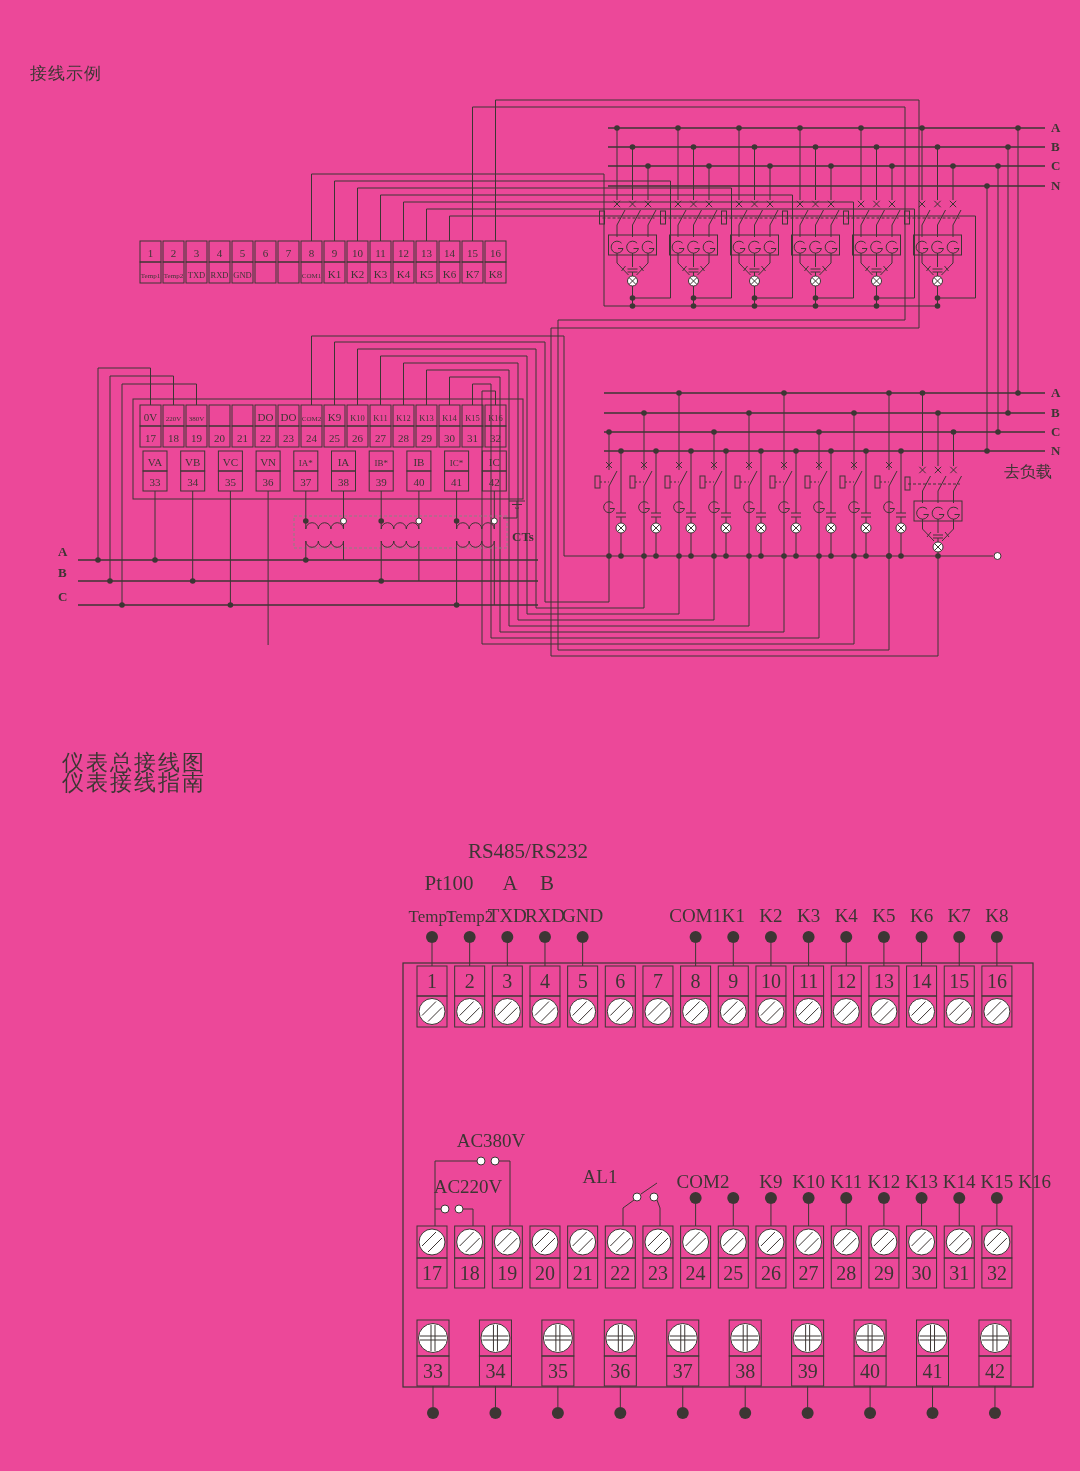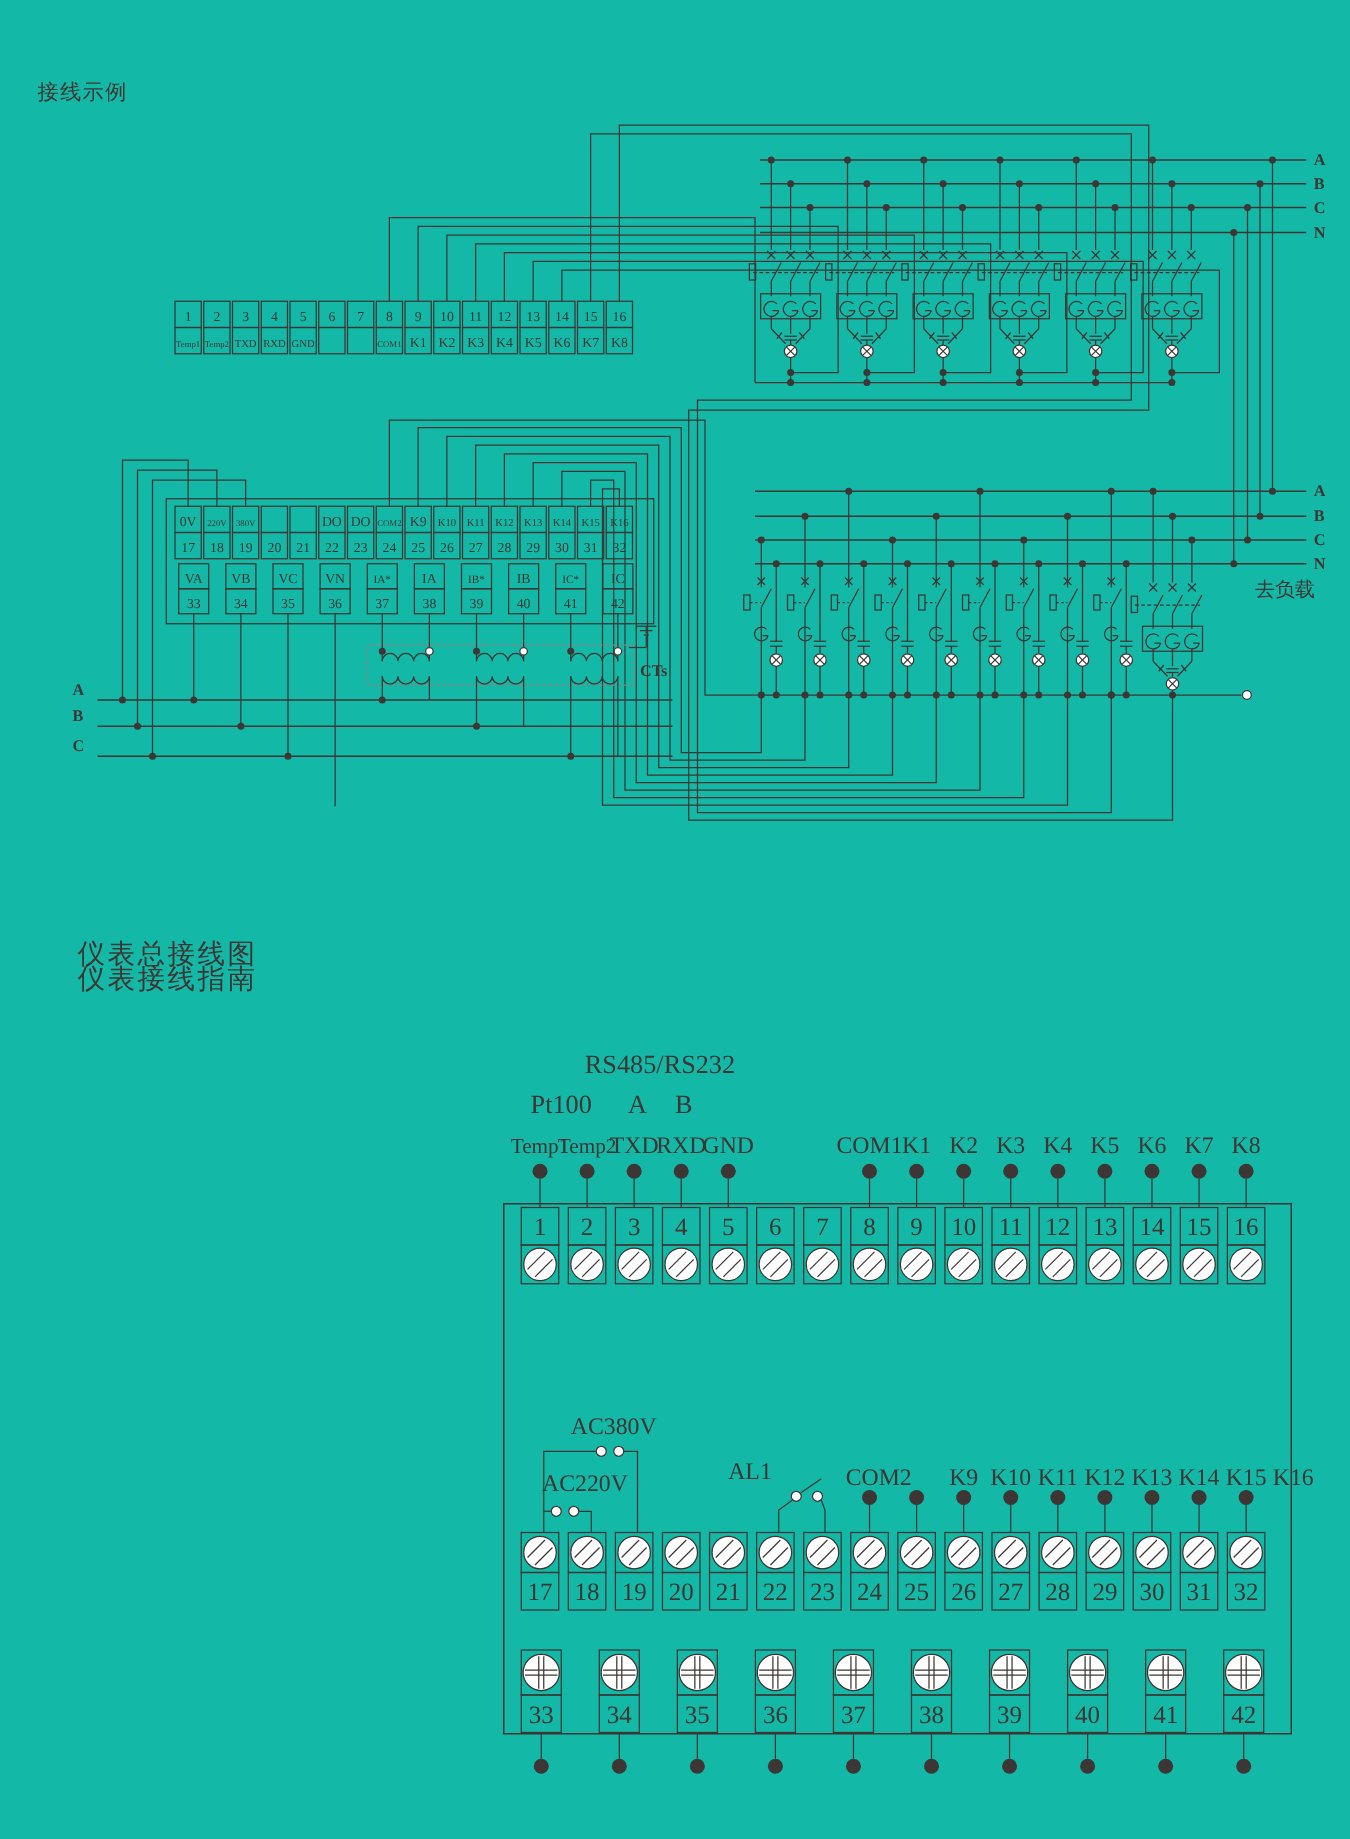--- a/index.html
+++ b/index.html
@@ -1,16 +1,16 @@
 <!DOCTYPE html>
 <html><head>
 <meta charset="utf-8">
 <style>
   html,body{margin:0;padding:0;background:#fff;}
-  #page{position:relative;width:1080px;height:1471px;background:#14b8a6;overflow:hidden;
+  #page{position:relative;width:1080px;height:1471px;background:#ec4899;overflow:hidden;
         font-family:"Liberation Serif",serif;color:#3d3634;}
   .cn-title{position:absolute;font-size:17px;letter-spacing:1px;}
   .cn-h{position:absolute;font-size:22px;letter-spacing:2px;}
   svg{position:absolute;left:0;}
   svg text{fill:#3d3634;font-family:"Liberation Serif",serif;}
 </style>
 </head>
 <body>
 <div id="page">
 

